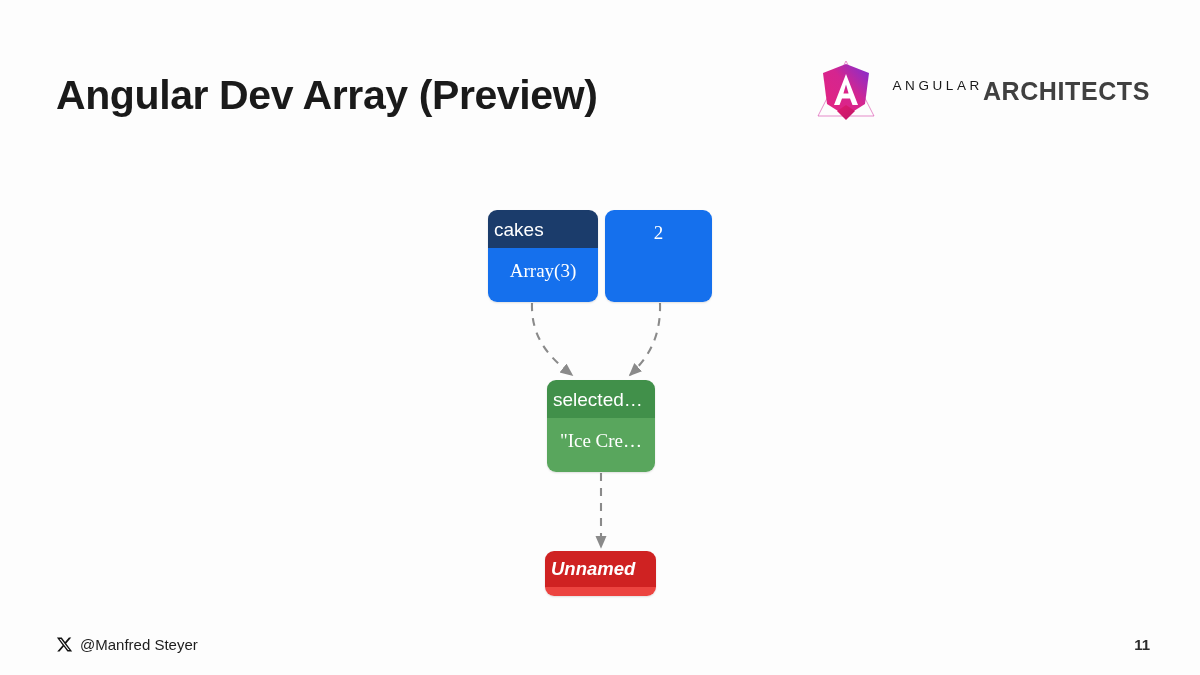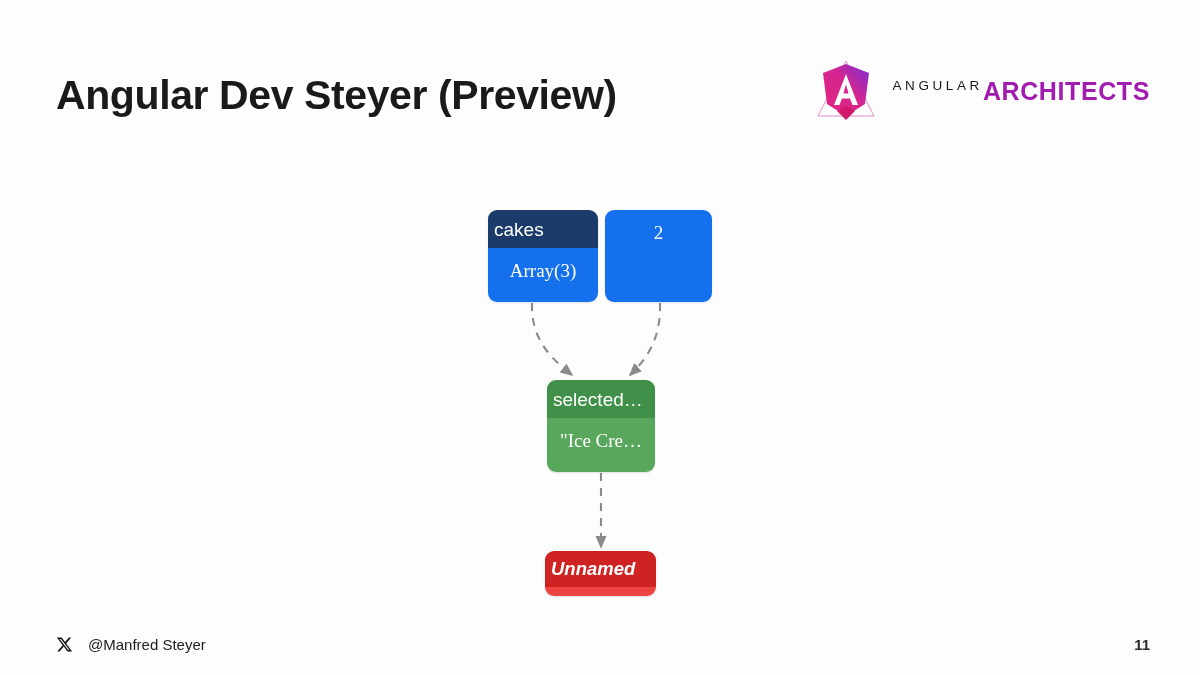--- a/index.html
+++ b/index.html
@@ -54,21 +54,21 @@
     font-size: 13.5px;
     letter-spacing: 3.6px;
     color: #1a1a1a;
     font-weight: 400;
     margin-bottom: 5px;
     padding-left: 2px;
   }
   .brand-text .bottom {
     font-size: 25px;
     letter-spacing: 0.6px;
-    color: #a21caf;
+    color: #404040;
     font-weight: 700;
   }
 
   
   .diagram {
     position: absolute;
     left: 0;
     top: 0;
     width: 1200px;
     height: 675px;
@@ -160,21 +160,21 @@
     flex: 0 0 9px;
   }
 
   
   .footer-handle {
     position: absolute;
     left: 56px;
     bottom: 22px;
     display: flex;
     align-items: center;
-    gap: 15px;
+    gap: 7px;
     font-size: 15px;
     color: #1d1d1d;
   }
   .x-icon {
     width: 17px;
     height: 17px;
     display: block;
     flex: 0 0 auto;
   }
   .page-number {
@@ -183,21 +183,21 @@
     bottom: 22px;
     font-size: 15px;
     font-weight: 700;
     color: #2b2b2b;
     margin-top: 24px;
   }
 </style>
 </head>
 <body>
 
-<div class="slide-title">Angular Dev Steyer (Preview)</div>
+<div class="slide-title">Angular Dev Array (Preview)</div>
 
 <div class="brand">
   <svg class="brand-mark" viewBox="0 0 64 66">
     <defs>
       <linearGradient id="angGrad" x1="0" y1="1" x2="1" y2="0">
         <stop offset="0%" stop-color="#e5237f"></stop>
         <stop offset="55%" stop-color="#d5258f"></stop>
         <stop offset="100%" stop-color="#7b2fd6"></stop>
       </linearGradient>
       <linearGradient id="angGrad2" x1="0" y1="0" x2="1" y2="1">

